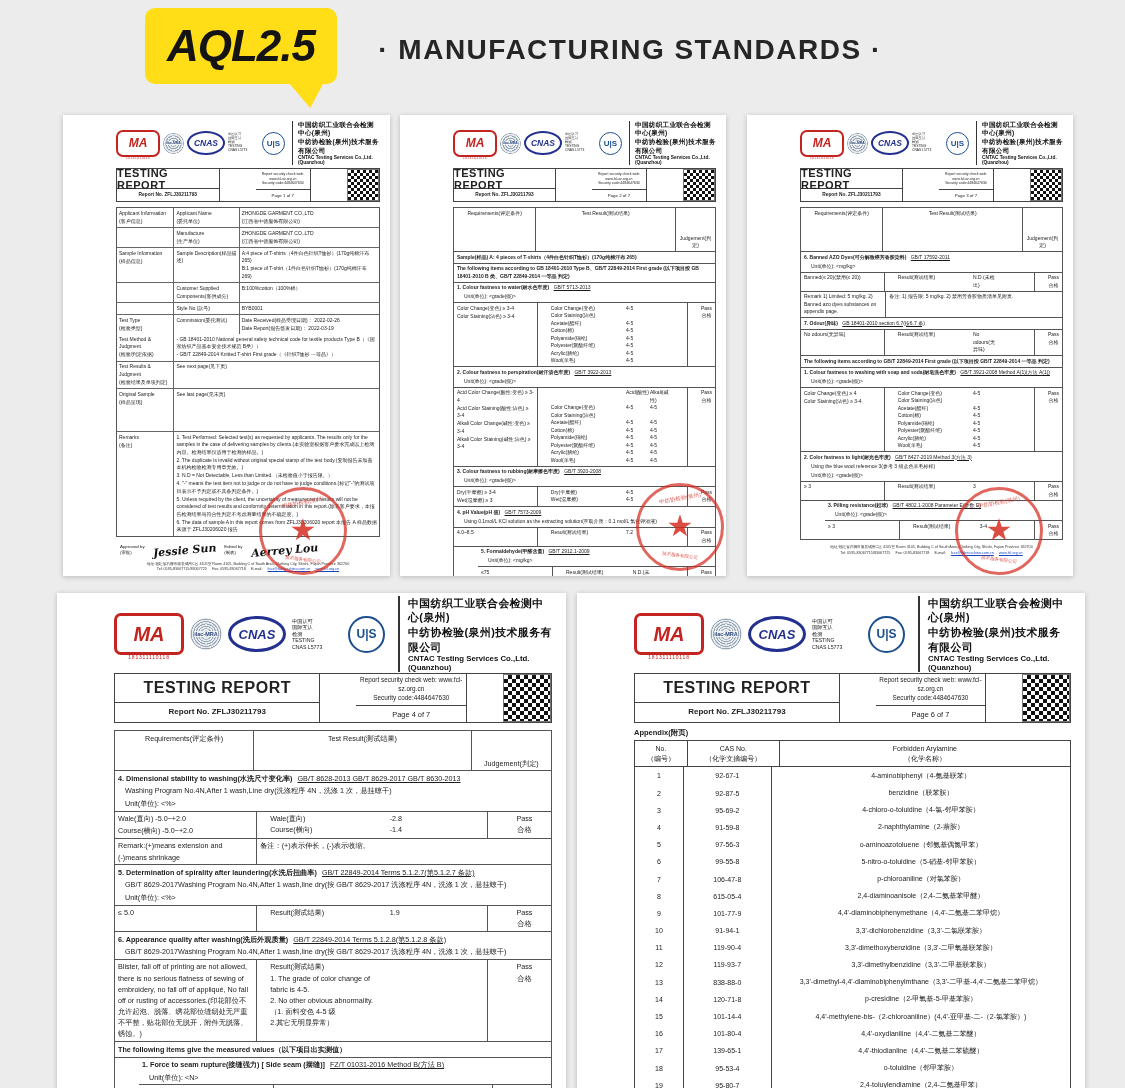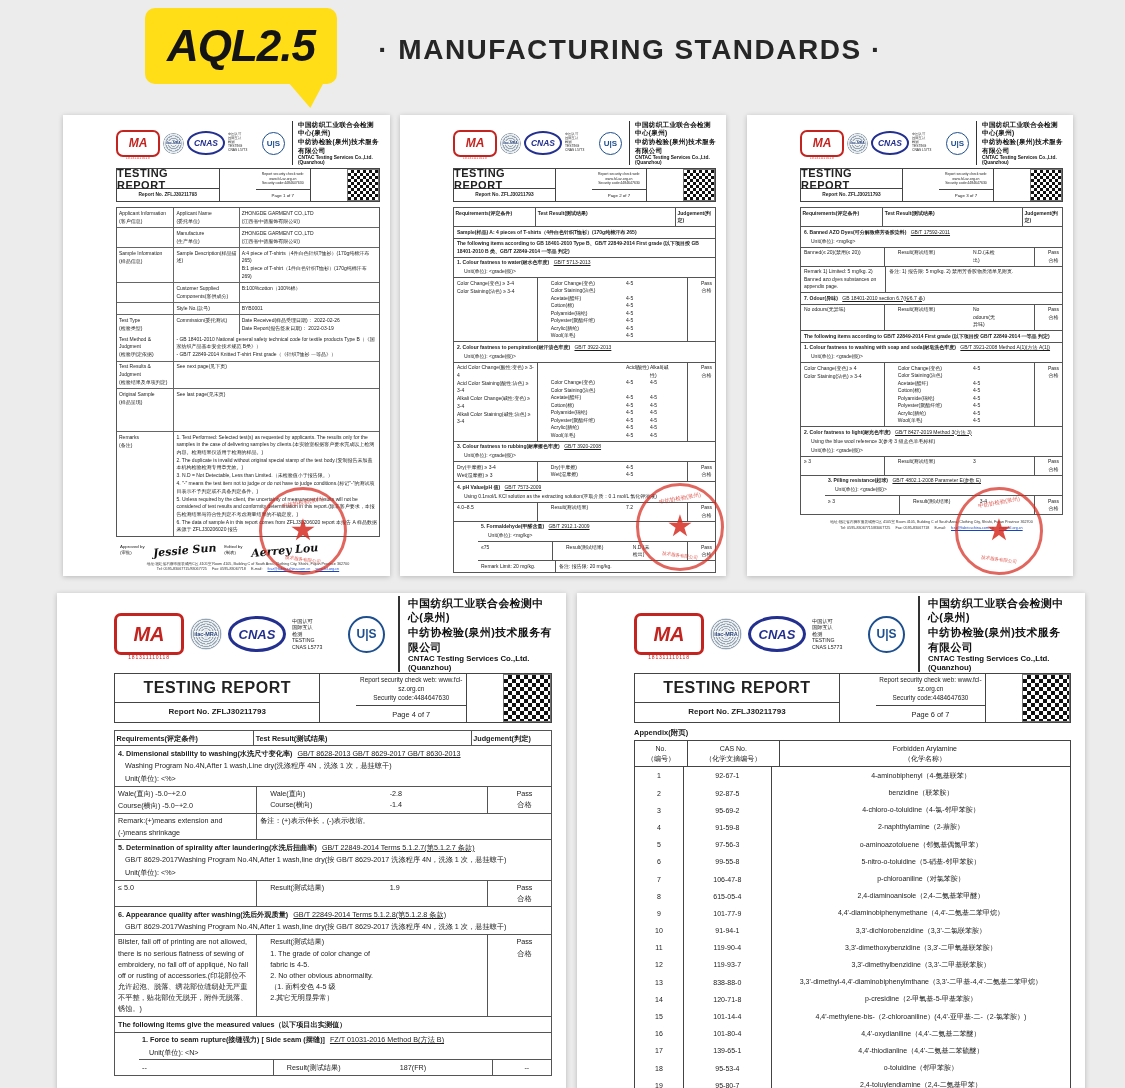--- a/index.html
+++ b/index.html
@@ -78,25 +78,25 @@
   .doc-lg .rh-page{height:16px;font-size:7.4px;}
   .qr{flex:1;display:flex;align-items:center;justify-content:center;}
   .qr-img{background:conic-gradient(#111 90deg,#fff 0 180deg,#111 0 270deg,#fff 0);border:1px solid #777;}
   .doc-sm .qr-img{width:30px;height:30px;background-size:6px 6px;}
   .doc-lg .qr-img{width:46px;height:46px;background-size:8px 8px;}
 
   
   .body{border:1px solid #555;color:#1c1c1c;}
   .doc-sm .body{margin-top:5px;font-size:5px;line-height:1.5;}
   .doc-lg .body{margin-top:7px;font-size:7.2px;line-height:1.55;}
-  .cols-head{display:flex;border-bottom:1px solid #555;font-weight:bold;}
+  .cols-head{display:flex;border-bottom:1px solid #555;text-align:center;}
   .cols-head > div{padding:1.5px;}
   .ch1{width:30%;border-right:1px solid #555;}
   .ch2{width:52%;border-right:1px solid #555;}
-  .ch3{flex:1;}
+  .ch3{flex:1;margin-top:25px;}
   .doc-lg .ch1{width:31%;}
   .doc-lg .ch2{width:49%;}
 
   .blk{border-bottom:1px solid #555;}
   .blk:last-child{border-bottom:none;margin-left:24px;}
   .blk-full{font-weight:bold;padding:1.5px 3px;}
   .blk-title{padding:1.5px 3px;}
   .blk-title .t{font-weight:bold;}
   .blk-title .std{text-decoration:underline;margin-left:3px;}
   .blk-note,.blk-unit{padding:0 3px 1.5px 10px;}

